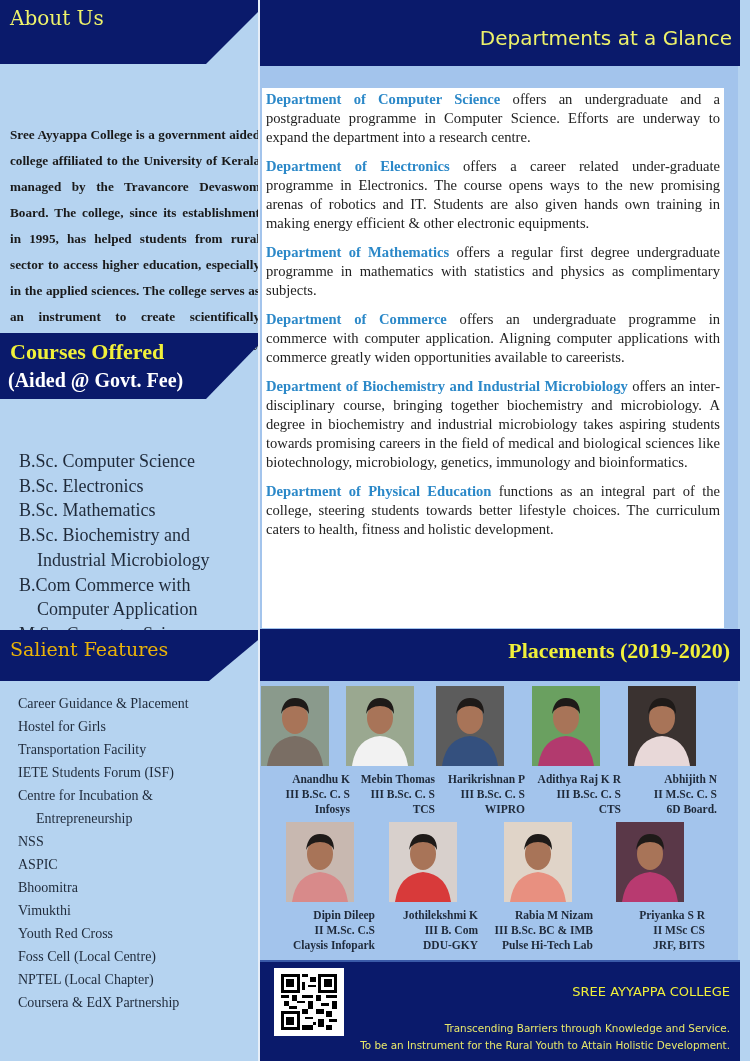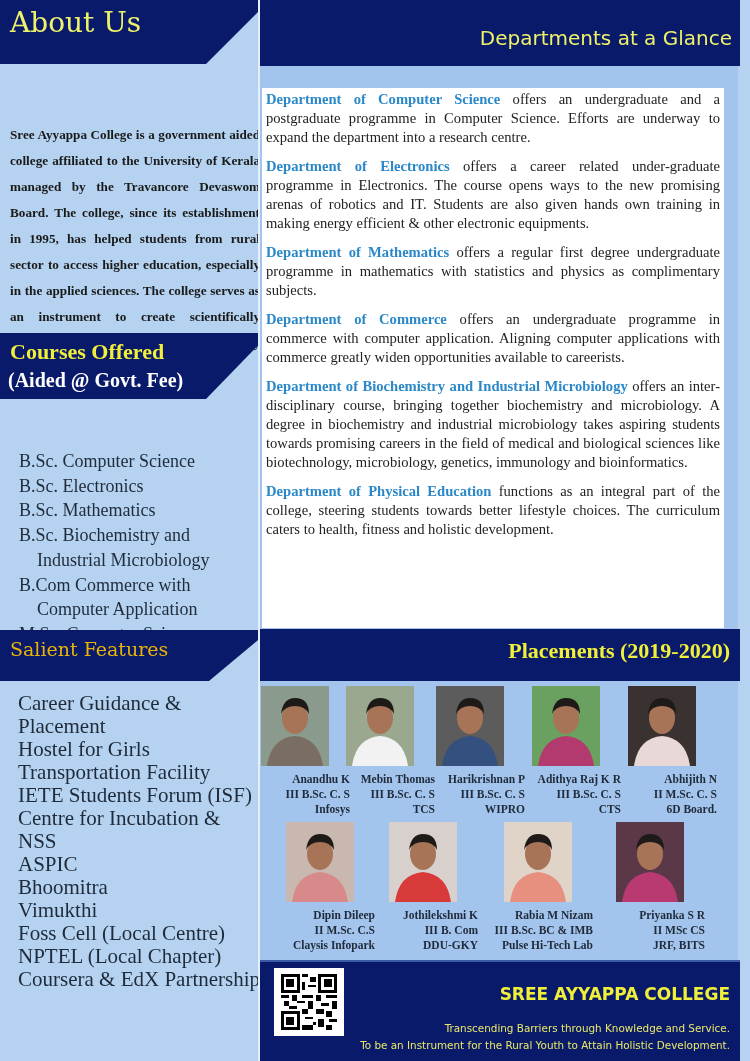--- a/index.html
+++ b/index.html
@@ -5,57 +5,57 @@
   * { box-sizing: border-box; margin: 0; padding: 0; }
   html, body { width: 750px; height: 1061px; overflow: hidden; background: #b5d3f0; }
   body { position: relative; font-family: "Liberation Serif", serif; color: #1a1a1a; }
 
   .left-col { position: absolute; left: 0; top: 0; width: 270px; height: 1061px; background: #b5d3f0; }
   .right-col { position: absolute; left: 258px; top: 0; width: 480px; height: 1061px; background: #a3c4ec; border-left: 2px solid #e6eef8; }
 
   
   .about-head { position: absolute; left: 0; top: 0; width: 270px; height: 64px; background: #0a1a6b;
     clip-path: polygon(0 0, 100% 0, 100% 0, 206px 100%, 0 100%); }
-  .about-head .title { position: absolute; left: 10px; top: 6px; font-family: "DejaVu Serif", serif; font-size: 28px; color: #eef26a; }
+  .about-head .title { position: absolute; left: 10px; top: 6px; font-family: "DejaVu Serif", serif; font-size: 20px; color: #eef26a; }
 
   .about-text { position: absolute; left: 10px; top: 104px; width: 250px; font-size: 13.2px; font-weight: bold; line-height: 26px; text-align: justify; color: #1a1a1a; margin-top: 18px; }
 
   .courses-head { position: absolute; left: 0; top: 333px; width: 270px; height: 66px; background: #0a1a6b;
     clip-path: polygon(0 0, 100% 0, 206px 100%, 0 100%); }
   .courses-head .t1 { position: absolute; left: 10px; top: 6px; font-size: 22px; font-weight: bold; color: #f0f03a; }
   .courses-head .t2 { position: absolute; left: 8px; top: 36px; font-size: 20px; font-weight: bold; color: #ffffff; }
 
   .courses-list { position: absolute; left: 19px; top: 409px; font-size: 18px; line-height: 24.7px; color: #1f2a3a; margin-top: 40px; }
   .courses-list .indent { padding-left: 18px; }
 
   .salient-head { position: absolute; left: 0; top: 630px; width: 270px; height: 51px; background: #0a1a6b;
     clip-path: polygon(0 0, 100% 0, 209px 100%, 0 100%); }
   .salient-head .title { position: absolute; left: 10px; top: 8px; font-family: "DejaVu Serif", serif; font-size: 19px; color: #eab308; }
 
-  .features-list { position: absolute; left: 18px; top: 692px; font-size: 21px; line-height: 23px; color: #1f2a3a; }
+  .features-list { position: absolute; left: 18px; top: 692px; font-size: 14px; line-height: 23px; color: #1f2a3a; }
   .features-list .indent { padding-left: 18px; }
 
   
   .dept-head { position: absolute; left: 0; top: 0; width: 480px; height: 66px; background: #0a1a6b; }
   .dept-head .title { position: absolute; right: 8px; top: 26px; font-family: "DejaVu Sans", sans-serif; font-size: 20px; color: #eef26a; }
 
   .dept-box { position: absolute; left: 2px; top: 88px; width: 462px; height: 540px; background: #ffffff; padding: 2px 4px 0 4px; }
   .dept-para { font-size: 14.6px; line-height: 19px; text-align: justify; color: #222; margin-bottom: 10px; }
   .dept-name { color: #2b88c8; font-weight: bold; }
 
   .place-head { position: absolute; left: 0; top: 629px; width: 480px; height: 52px; background: #0a1a6b; }
   .place-head .title { position: absolute; right: 10px; top: 9px; font-size: 22px; font-weight: bold; color: #f0f03a; }
 
   .placement { position: absolute; text-align: right; font-size: 11.5px; font-weight: bold; line-height: 15px; color: #1f2a3a; width: 110px; }
   .photo { margin: 0 auto 6px auto; width: 68px; height: 80px; }
   .photo svg { display: block; width: 100%; height: 100%; }
 
   .footer { position: absolute; left: 0; top: 960px; width: 480px; height: 101px; background: #0a1a6b; border-top: 2px solid #3a5aa8; }
   .qr { position: absolute; left: 14px; top: 6px; width: 70px; height: 68px; background: #fff; padding: 6px; }
-  .footer .college { position: absolute; right: 10px; top: 22px; font-family: "DejaVu Sans", sans-serif; font-size: 17px; font-weight: bold; color: #f0f03a; }
+  .footer .college { position: absolute; right: 10px; top: 22px; font-family: "DejaVu Sans", sans-serif; font-size: 13px; font-weight: normal; color: #f0f03a; }
   .footer .tag1 { position: absolute; right: 10px; top: 60px; font-family: "DejaVu Sans", sans-serif; font-size: 10.4px; color: #e8e86a; }
   .footer .tag2 { position: absolute; right: 10px; top: 77px; font-family: "DejaVu Sans", sans-serif; font-size: 10.4px; color: #e8e86a; }
 </style>
 </head>
 <body>
 
 <div class="left-col">
   <div class="about-head">
     <div class="title">About Us</div>
   </div>
@@ -78,24 +78,26 @@
 
   <div class="salient-head">
     <div class="title">Salient Features</div>
   </div>
   <div class="features-list" id="features-list">
       <div>Career Guidance &amp; Placement</div>
       <div>Hostel for Girls</div>
       <div>Transportation Facility</div>
       <div>IETE Students Forum (ISF)</div>
       <div>Centre for Incubation &amp;</div>
+      <div class="indent">Entrepreneurship</div>
       <div>NSS</div>
       <div>ASPIC</div>
       <div>Bhoomitra</div>
       <div>Vimukthi</div>
+      <div>Youth Red Cross</div>
       <div>Foss Cell (Local Centre)</div>
       <div>NPTEL (Local Chapter)</div>
       <div>Coursera  &amp; EdX Partnership</div>
     </div>
 </div>
 
 <div class="right-col">
   <div class="dept-head">
     <div class="title">Departments at a Glance</div>
   </div>

